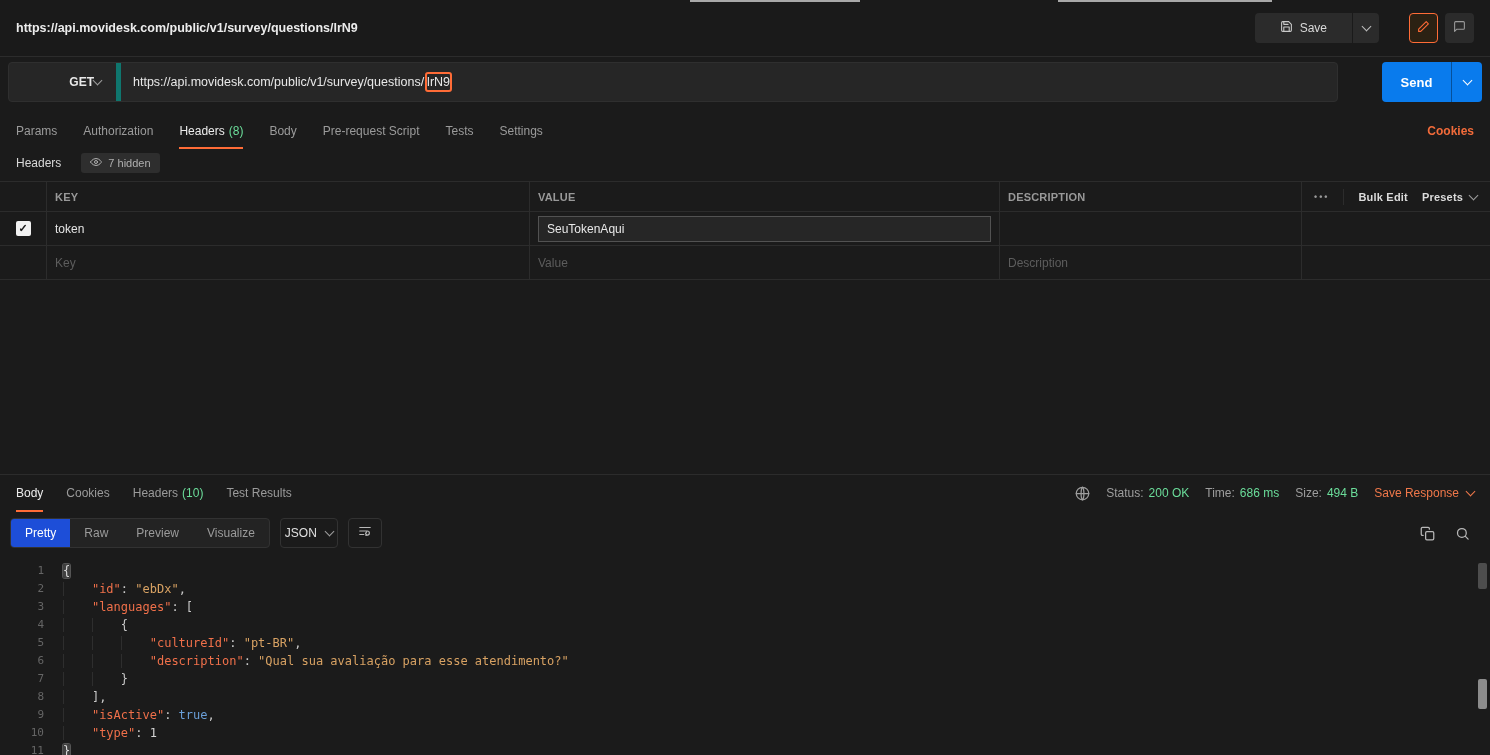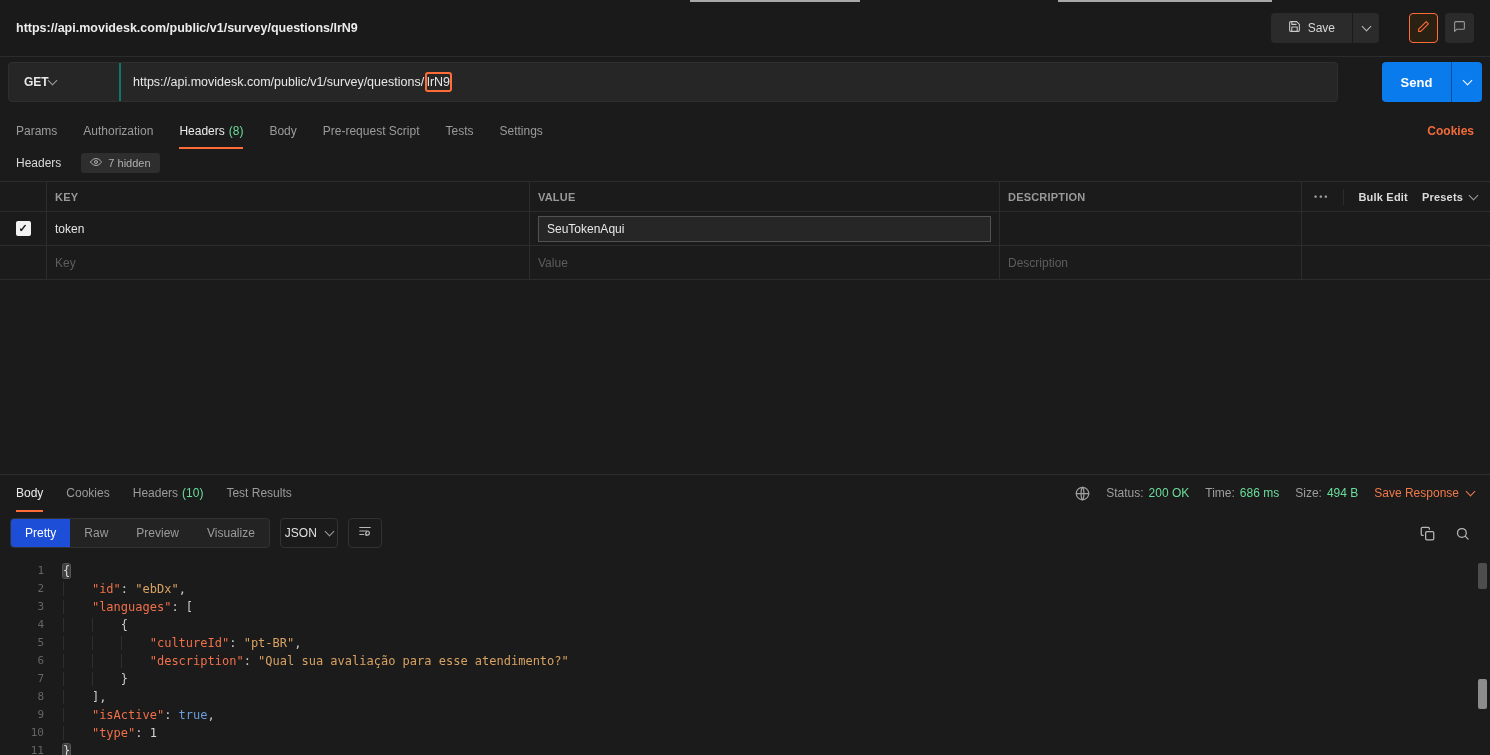--- a/index.html
+++ b/index.html
@@ -13,31 +13,31 @@
   .app{display:flex;flex-direction:column;height:755px;width:1490px;}
 
   
   .topbar{height:57px;flex:none;background:#1a1a1a;border-bottom:1px solid #2c2c2c;display:flex;align-items:center;padding:0 16px;position:relative;}
   .tab-hint{position:absolute;top:0;height:2px;background:#a8a8a8;}
   .tab-hint.h1{left:690px;width:170px;}
   .tab-hint.h2{left:1058px;width:214px;}
   .tab-title{font-size:12.5px;font-weight:700;color:#ececec;white-space:nowrap;}
   .topbar-right{margin-left:auto;display:flex;align-items:center;}
   .save-group{display:flex;height:30px;background:#2b2b2b;border-radius:4px;overflow:hidden;}
-  .save-main{display:flex;align-items:center;gap:7px;padding:0 17px;font-size:12px;color:#d9d9d9;cursor:pointer;}
+  .save-main{display:flex;align-items:center;gap:7px;padding:0 25px;font-size:12px;color:#d9d9d9;cursor:pointer;}
   .save-chev{width:27px;display:flex;align-items:center;justify-content:center;border-left:1px solid #1a1a1a;color:#bdbdbd;cursor:pointer;}
   .icon-btns{display:flex;gap:7px;margin-left:30px;}
   .icon-btn{width:29px;height:30px;border-radius:4px;display:flex;align-items:center;justify-content:center;background:#2b2b2b;cursor:pointer;}
   .icon-btn.edit{background:#2b2113;border:1px solid var(--accent);}
   .chev{width:7px;height:7px;border-right:1.6px solid currentColor;border-bottom:1.6px solid currentColor;transform:rotate(45deg);display:inline-block;margin-top:-3px;}
 
   
   .request-bar{flex:none;display:flex;align-items:center;padding:5px 8px 10px 8px;}
   .url-bar{flex:1;display:flex;height:40px;background:#262626;border:1px solid #2f2f2f;border-radius:4px;}
-  .method{width:112px;flex:none;display:flex;align-items:center;justify-content:flex-start;padding:0 15px;border-right:2px solid #0f766e;font-size:12px;font-weight:600;color:#e8e8e8;cursor:pointer;}
+  .method{width:112px;flex:none;display:flex;align-items:center;justify-content:flex-end;padding:0 15px;border-right:5px solid #0f766e;font-size:12px;font-weight:600;color:#e8e8e8;cursor:pointer;}
   .method .chev{color:#9e9e9e;}
   .url-text{flex:1;display:flex;align-items:center;padding:0 12px;font-size:12.5px;color:#e8e8e8;white-space:nowrap;overflow:hidden;}
   .hl{border:2px solid var(--accent);border-radius:3px;padding:1px 0;margin-left:1px;}
   .send-group{display:flex;margin-left:8px;height:40px;flex:none;}
   .send-main{width:69px;background:var(--blue);border-radius:4px 0 0 4px;display:flex;align-items:center;justify-content:center;font-size:13px;font-weight:600;color:#fff;cursor:pointer;margin-left:36px;}
   .send-chev{width:31px;background:var(--blue);border-radius:0 4px 4px 0;border-left:1px solid rgba(0,0,0,.35);display:flex;align-items:center;justify-content:center;color:#fff;cursor:pointer;}
 
   
   .req-tabs{flex:none;height:37px;display:flex;align-items:center;gap:26px;padding:0 16px;}
   .rtab{height:100%;display:flex;align-items:center;color:#9b9b9b;font-size:12px;cursor:pointer;white-space:nowrap;}

